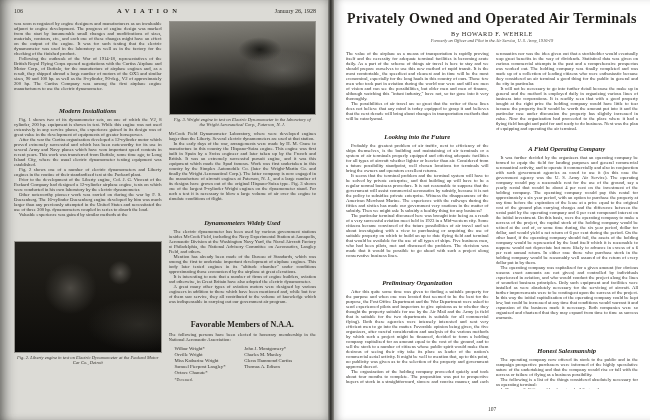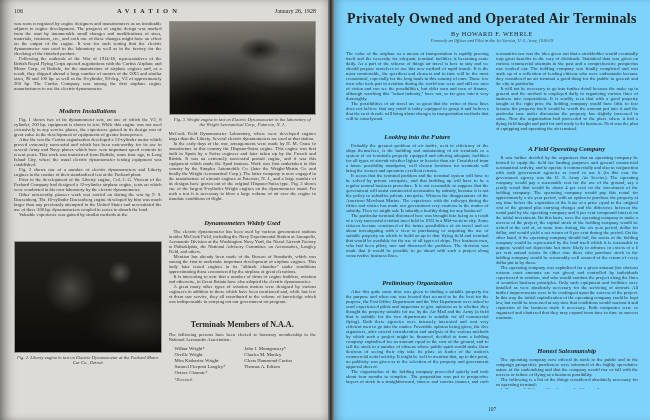--- a/index.html
+++ b/index.html
@@ -16,21 +16,21 @@
     background:#dcdbd6;
   }
   .page.left {
     width:328px;
     padding:7px 12px 6px 14px;
     box-shadow: inset 10px 0 14px -8px rgba(20,20,18,.75), inset -4px 0 8px -4px rgba(40,40,36,.35);
   }
   .page.right {
     width:316px;
     padding:10px 12px 6px 12px;
-    background:#7dd3fc;
+    background:#ffffff;
     box-shadow: inset 6px 0 10px -5px rgba(40,40,36,.5);
   }
   .gutter {
     width:6px; height:420px;
     background:linear-gradient(90deg,#8a8984,#2f2e2b 45%,#8a8984);
   }
   
   .pagehead {
     display:flex; justify-content:space-between; align-items:baseline;
     font-size:6px; line-height:8px; margin-bottom:6px;
@@ -124,21 +124,21 @@
         <p class="noindent">McCook Field Dynamometer Laboratory, where were developed engines larger than the Liberty. Several electric dynamometers are used at that station.</p>
         <p>In the early days of the war, arrangements were made by H. M. Crane to manufacture in this country the Hispano-Suiza engine. This engine was first built in Spain by a Swiss engineer and later taken up by the French and British. It was an extremely successful pursuit engine, and it was this equipment which made the Spad famous. Work was first undertaken in this country by the Simplex Automobile Co. (later the Wright-Martin Co. and finally the Wright Aeronautical Corp.). The latter company is now engaged in the manufacture of aircraft engines at Paterson, N. J., and a large number of its designs have grown out of the original Hispano-Suiza type. Fig. 3 shows one of the largest 9-cylinder Wright engines on the dynamometer stand. For such a test it is necessary to blow a large volume of air over the engine to simulate conditions of flight.</p>
       </div>
       <div class="subhead">Dynamometers Widely Used</div>
       <div class="tb" style="height:88px">
         <p>The electric dynamometer has been used by various government stations besides McCook Field, including the Navy Experimental Station at Annapolis, Aeronautic Division at the Washington Navy Yard, the Naval Aircraft Factory at Philadelphia, the National Advisory Committee on Aeronautics, Langley Field, and others.</p>
         <p>Mention has already been made of the Bureau of Standards, which was among the first to undertake important development of airplane engines. This body later tested engines in its "altitude chamber" under conditions approximating those encountered by the airplane at great elevations.</p>
         <p>It is interesting to note that a number of firms of engine builders, aviation and otherwise, in Great Britain have also adopted the electric dynamometer.</p>
         <p>A great many other types of aviation motors were designed by various engineers in addition to those which have been mentioned and, while but few of them saw service, they all contributed to the volume of knowledge which was indispensable in carrying out our government air program.</p>
       </div>
-      <div class="bighead">Terminals Members of N.A.A.</div>
+      <div class="bighead">Favorable Members of N.A.A.</div>
       <div class="tb" style="height:12px">
         <p class="noindent">The following persons have been elected to honorary membership in the National Aeronautic Association:</p>
       </div>
       <div class="members">
         <div class="mcol">
           <div>Wilbur Wright*</div>
           <div>Orville Wright</div>
           <div>Miss Katharine Wright</div>
           <div>Samuel Pierpont Langley*</div>
           <div>Octave Chanute*</div>

